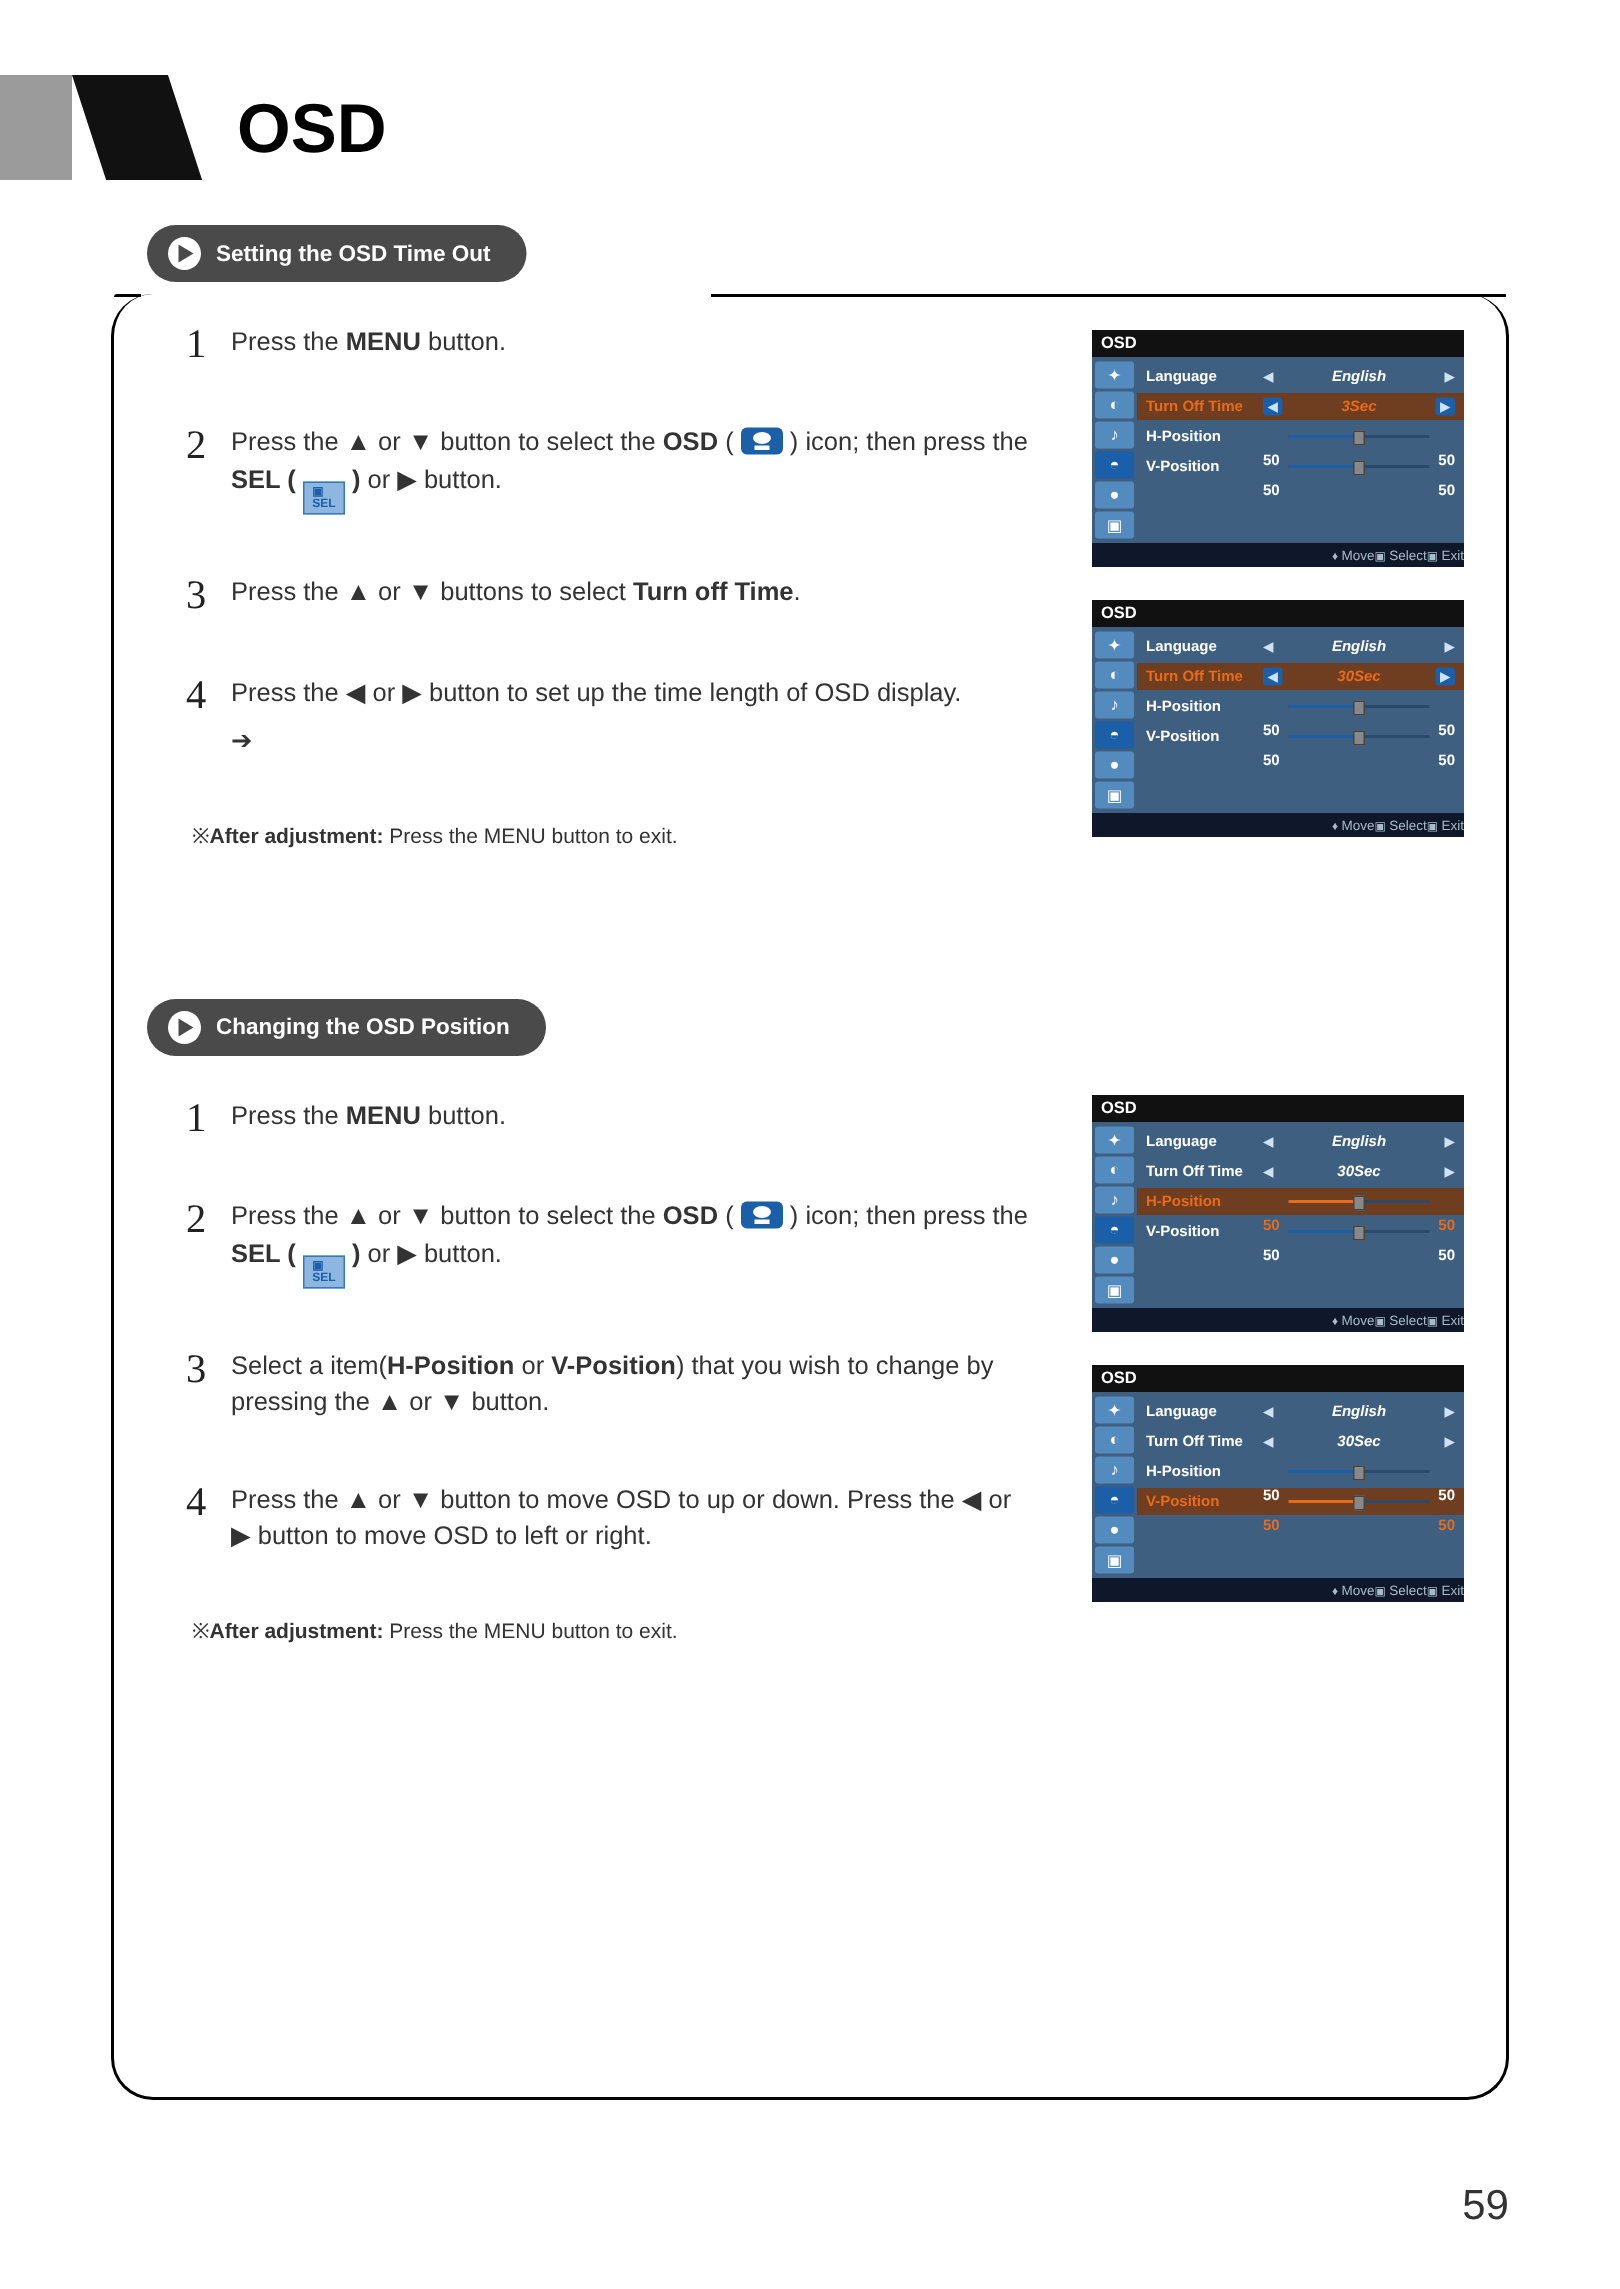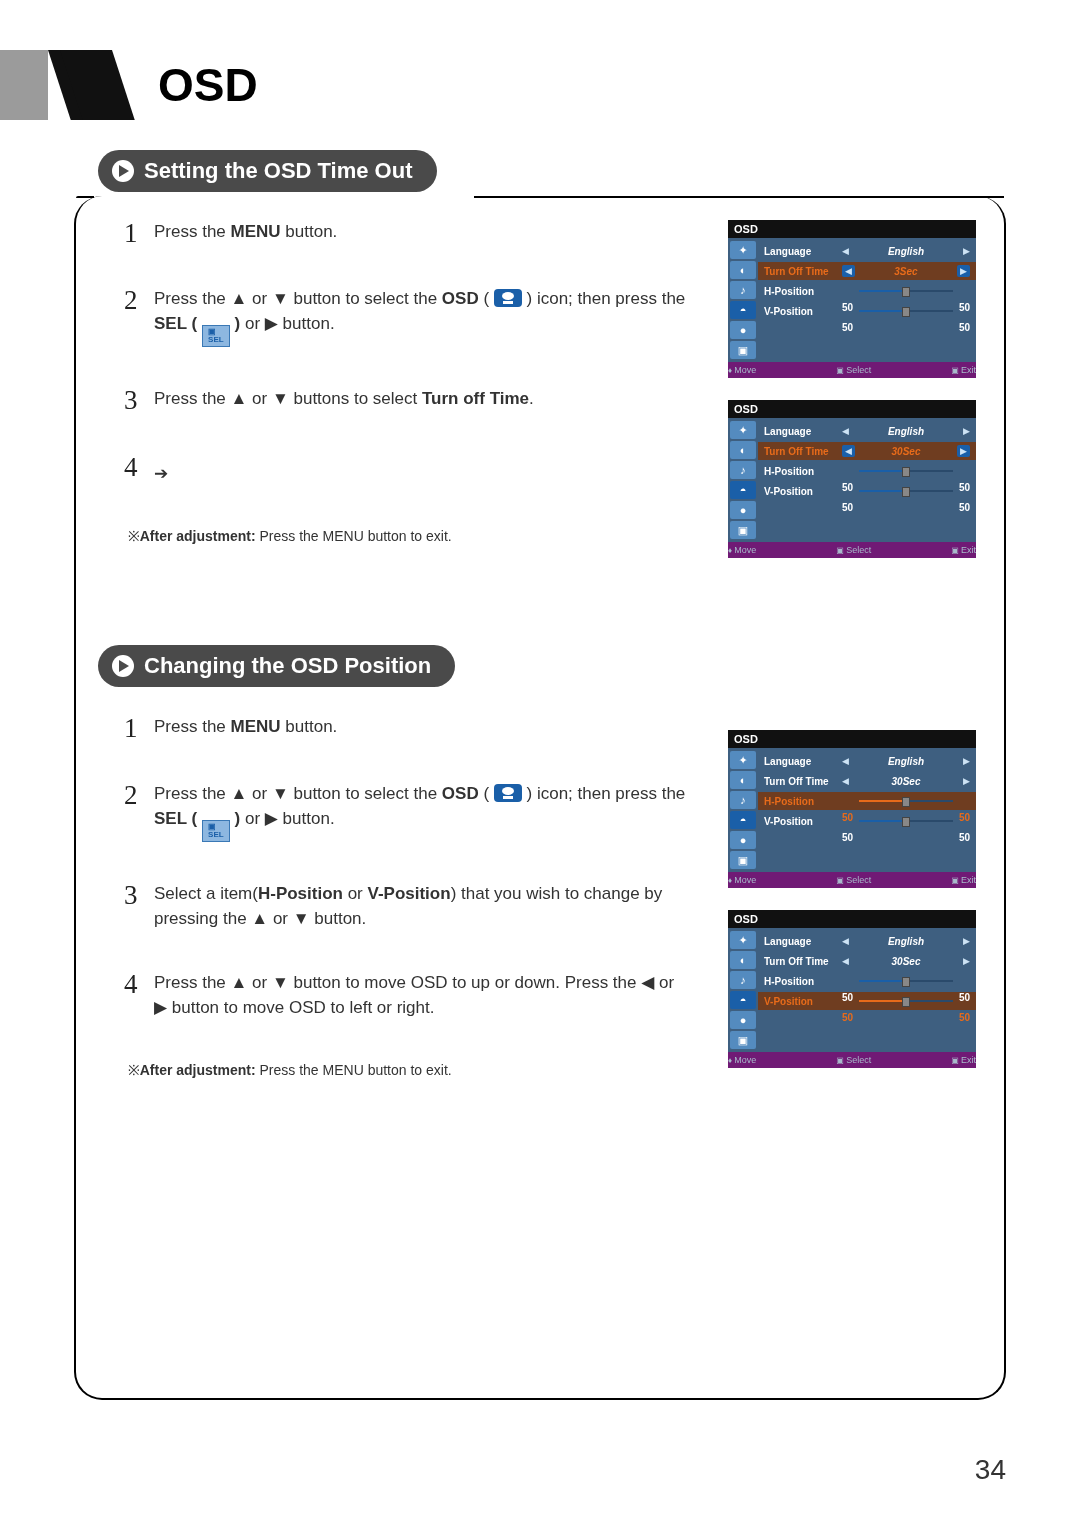--- a/index.html
+++ b/index.html
@@ -75,21 +75,21 @@
         right: 74px;
         bottom: 126px;
         padding: 0 24px 30px 24px;
     }
 
     .section-heading {
         display: inline-flex;
         align-items: center;
         background: #4a4a4a;
         color: #fff;
-        font-size: 22px;
+        font-size: 15px;
         font-weight: bold;
         padding: 8px 24px 8px 14px;
         border-radius: 22px;
         margin-bottom: 28px;
     }
     .section-heading .bullet-icon {
         width: 22px; height: 22px;
         border-radius: 50%;
         background: #fff;
         display: flex; align-items:center; justify-content:center;
@@ -237,21 +237,21 @@
         content:''; position:absolute; left:0; top:0; height:2px; width:50%;
         background:#1a5fa8;
     }
     .osd-slider-track::after {
         content:''; position:absolute; left:50%; top:-3px; width:6px; height:8px;
         background:#888; border:1px solid #444; transform:translateX(-50%);
     }
     .osd-row.sel .osd-slider .num { color:#e86b1a; }
     .osd-row.sel .osd-slider-track::before { background:#e86b1a; }
     .osd-footer {
-        background:#701a75; display:flex; justify-content:space-between;
+        background:#0f172a; display:flex; justify-content:flex-end;
         font-size:9px; color:#a8bacb; padding:3px 0;
     }
     .osd-footer span::before { content:'▣ '; font-size:8px; }
     .osd-footer span:first-child::before { content:'♦ '; }
 
     .page-num {
         position:absolute; bottom:40px; right:74px;
         font-size:28px; color:#333;
     }
 </style>
@@ -294,20 +294,21 @@
   <div class="step-row">
     <div class="step-num">3</div>
     <div class="step-body">
       <span>Press the ▲ or ▼ buttons to select </span><strong>Turn off Time</strong><span>.</span>
     </div>
   </div>
 
   <div class="step-row">
     <div class="step-num">4</div>
     <div class="step-body">
+      <span>Press the ◀ or ▶ button to set up the time length of OSD display.</span>
       <div class="sub">
         <span class="arrow-r">➔</span>
       </div>
     </div>
   </div>
 
   <div class="note-row">
     <span>※</span><span class="after-adj-label">After adjustment:</span><span> Press the MENU button to exit.</span>
   </div>
 
@@ -570,13 +571,13 @@
       <div class="osd-footer">
         <span>Move</span>
         <span>Select</span>
         <span>Exit</span>
       </div>
     </div>
   </div>
 
 </div>
 
-<div class="page-num">34</div>
+<div class="page-num">59</div>
 
 </body></html>

